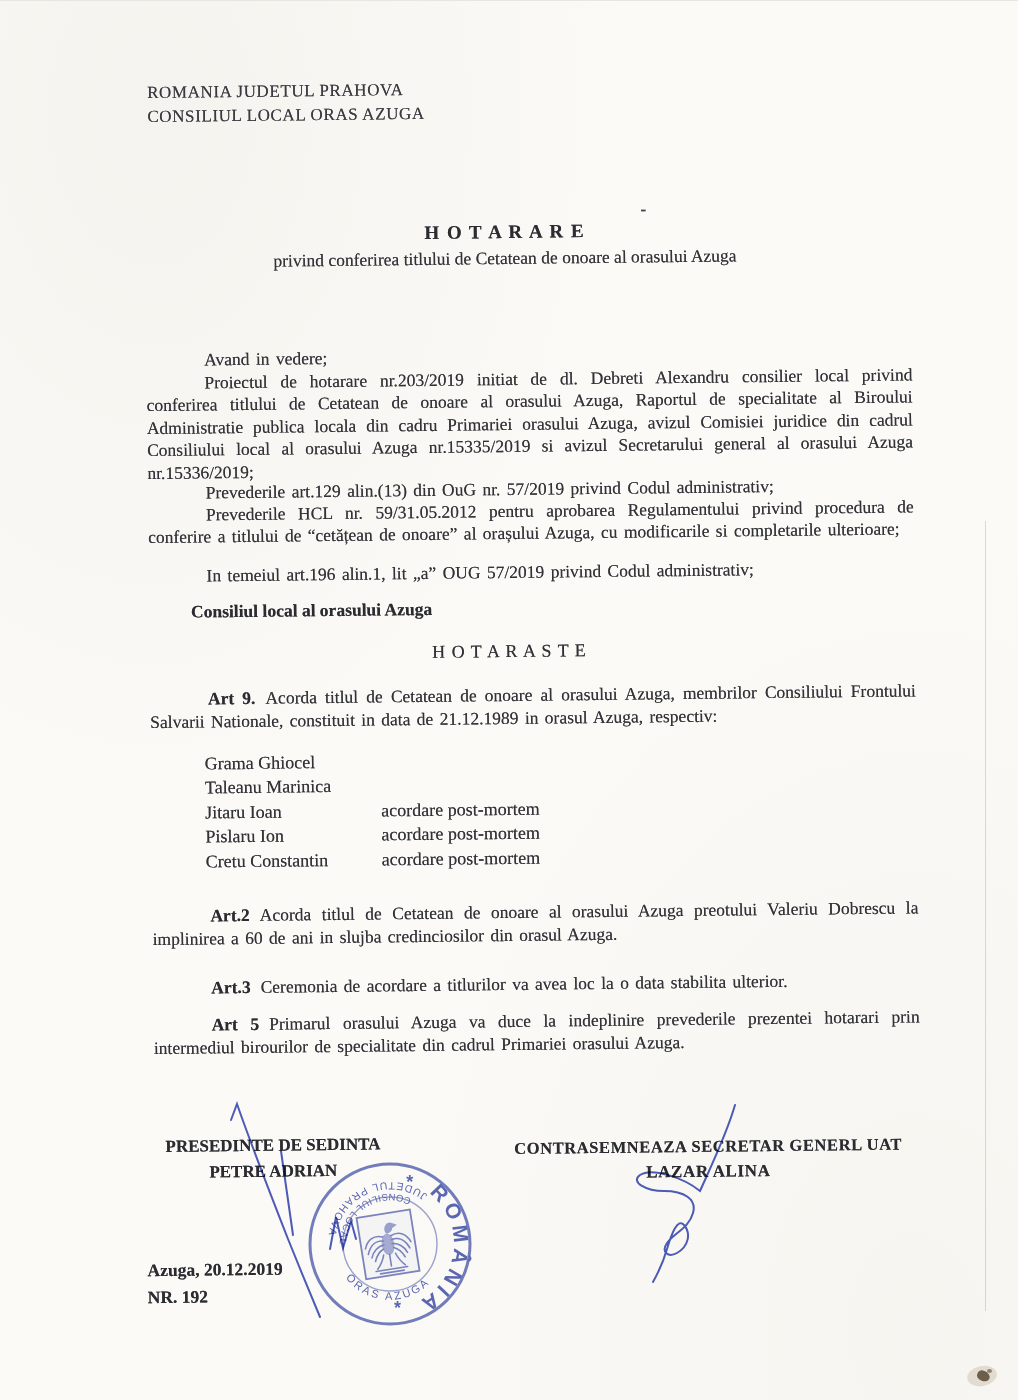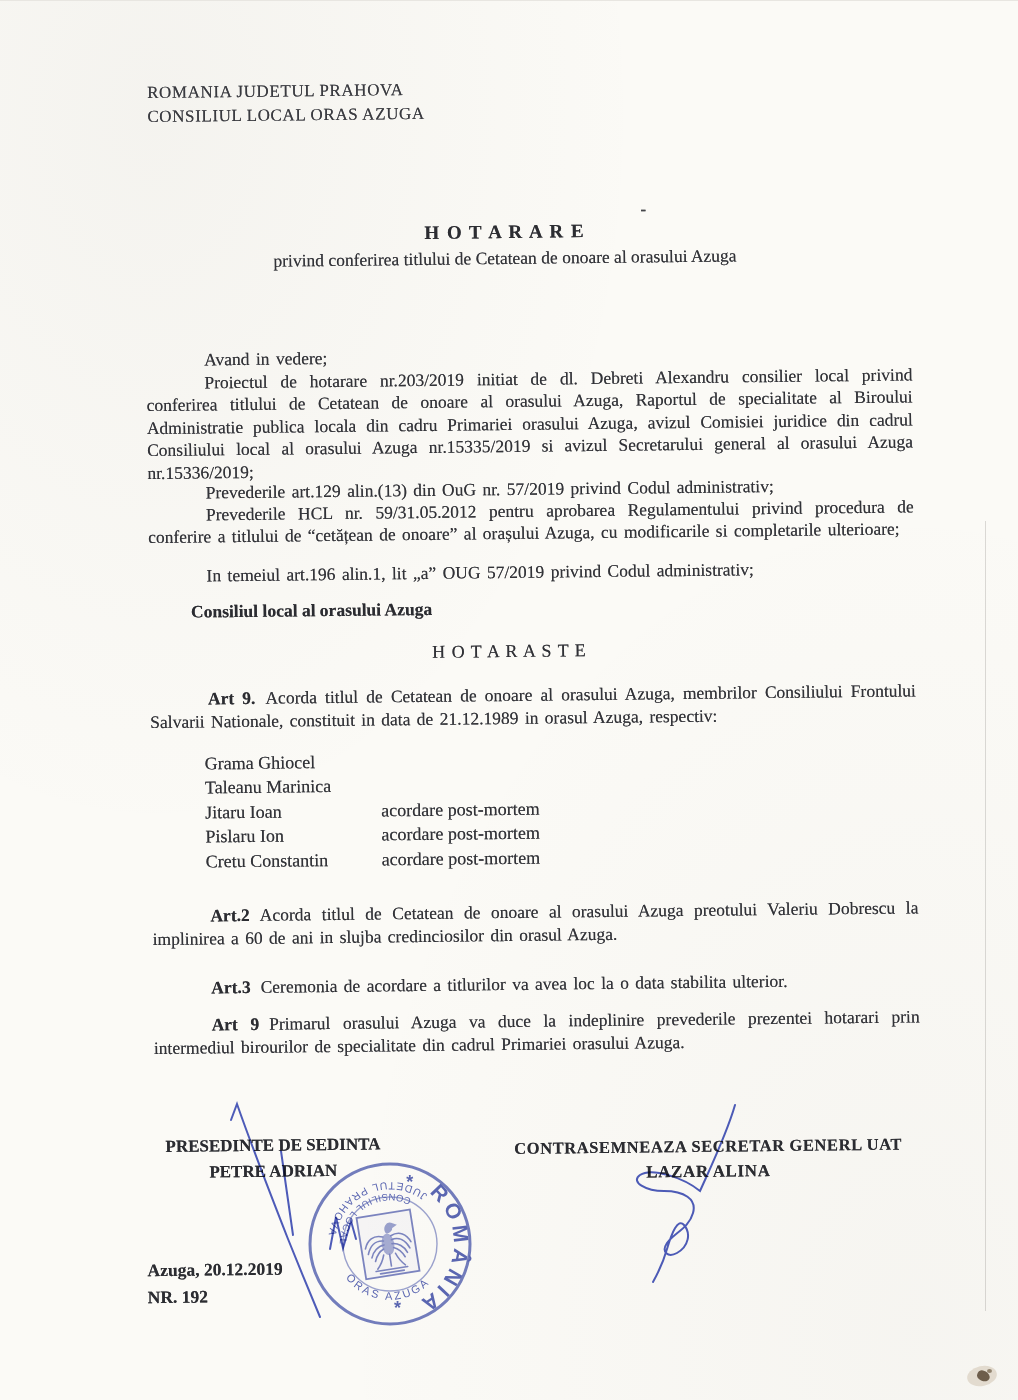--- a/index.html
+++ b/index.html
@@ -107,21 +107,21 @@
       </div>
     </div>
 
     <div class="t body-par indent art art2">
       <span class="art-label">Art.2</span><span>Acorda titlul de Cetatean de onoare al orasului Azuga preotului Valeriu Dobrescu la implinirea a 60 de ani in slujba credinciosilor din orasul Azuga.</span>
     </div>
     <div class="t body-par indent art art3">
       <span class="art-label">Art.3</span><span>Ceremonia de acordare a titlurilor va avea loc la o data stabilita ulterior.</span>
     </div>
     <div class="t body-par indent art art4">
-      <span class="art-label">Art 9</span><span>Primarul orasului Azuga va duce la indeplinire prevederile prezentei hotarari prin intermediul birourilor de specialitate din cadrul Primariei orasului Azuga.</span>
+      <span class="art-label">Art 5</span><span>Primarul orasului Azuga va duce la indeplinire prevederile prezentei hotarari prin intermediul birourilor de specialitate din cadrul Primariei orasului Azuga.</span>
     </div>
 
     <div class="t sig-left">
       <div>PRESEDINTE DE SEDINTA</div>
       <div>PETRE  ADRIAN</div>
     </div>
     <div class="t sig-right">
       <div class="sig-role-right">CONTRASEMNEAZA SECRETAR GENERL UAT</div>
       <div>LAZAR  ALINA</div>
     </div>

